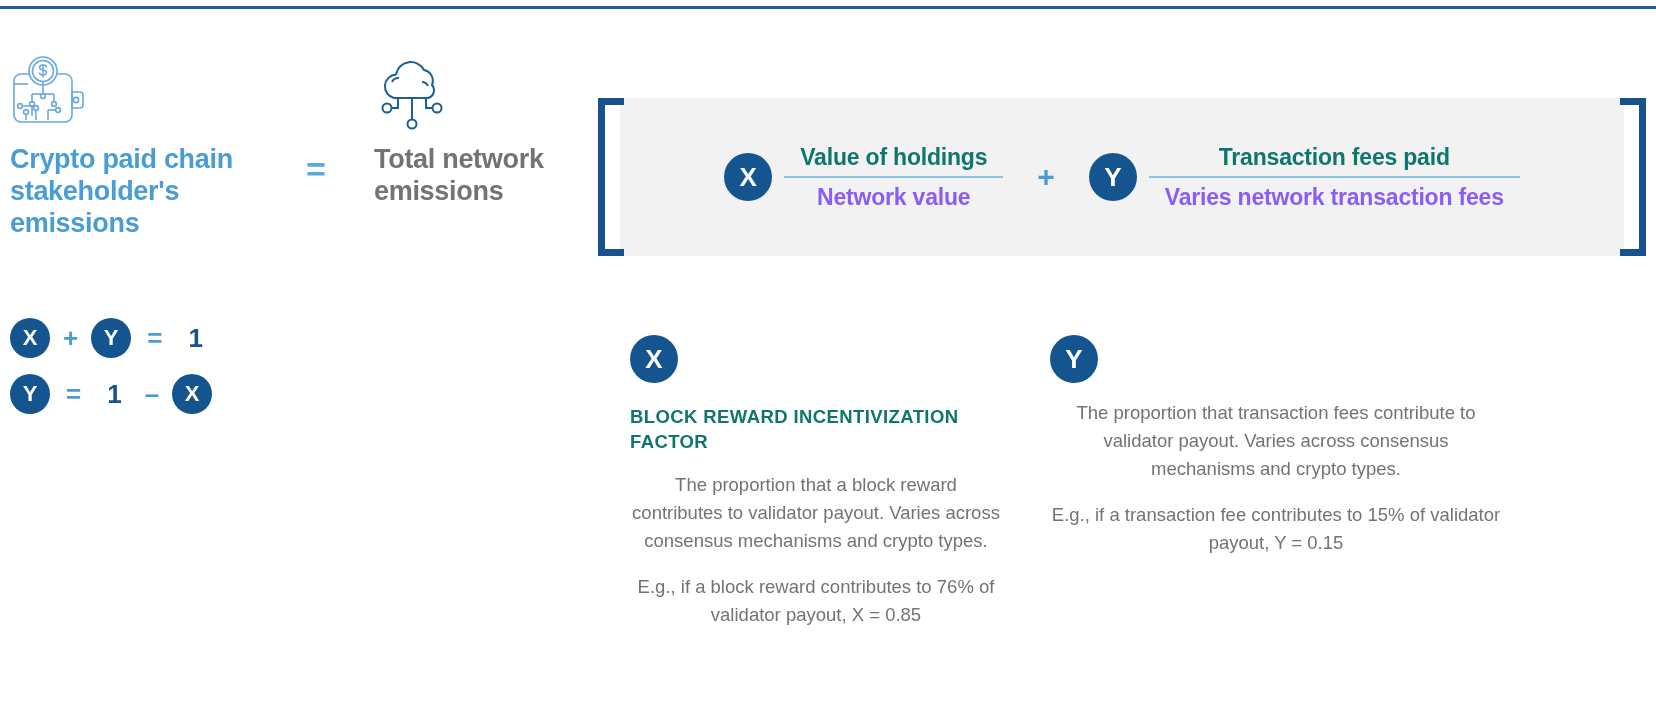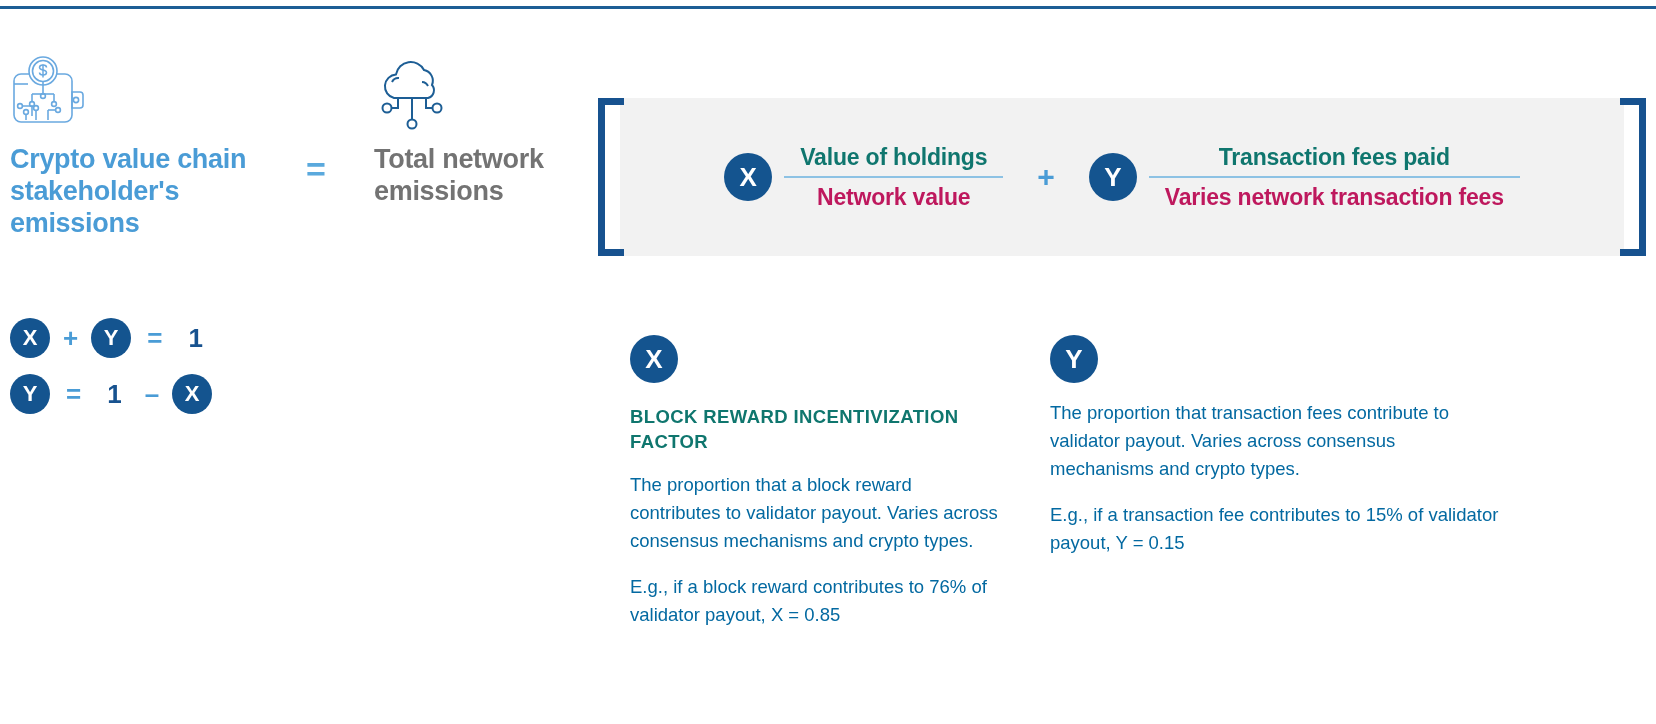--- a/index.html
+++ b/index.html
@@ -142,21 +142,21 @@
     padding: 0 16px 5px 16px;
     letter-spacing: -0.2px;
     white-space: nowrap;
   }
   .fraction .bar {
     height: 2px;
     background: #8dc2e4;
     width: 100%;
   }
   .fraction .denom {
-    color: #be185d;
+    color: #8b5cf6;
     font-size: 23px;
     font-weight: bold;
     padding: 6px 16px 0 16px;
     letter-spacing: -0.2px;
     white-space: nowrap;
   }
   .plus-mid {
     color: #4a9cd6;
     font-size: 30px;
     font-weight: bold;
@@ -200,23 +200,24 @@
     margin-top: 22px;
     color: #0f766e;
     font-size: 18.5px;
     font-weight: bold;
     line-height: 1.35;
     letter-spacing: 0.4px;
     text-transform: uppercase;
   }
   .desc-para {
     margin-top: 16px;
-    color: #0369a1;
+    color: #737373;
     font-size: 18.5px;
     line-height: 1.52;
+    text-align: center;
   }
   .desc-para + .desc-para { margin-top: 18px; }
 </style>
 </head>
 <body>
 
 <div class="top-rule"></div>
 
 <div class="abs icon-wallet">
   <svg viewBox="0 0 80 84" width="80" height="84" fill="none" stroke="#6aa9e0" stroke-width="1.6">
@@ -254,21 +255,21 @@
     <path d="M56 34 a7 7 0 0 0 -6-4"></path>
     <path d="M40 46 v22"></path>
     <path d="M26 46 v10 h-6"></path>
     <path d="M54 46 v10 h6"></path>
     <circle cx="40" cy="72" r="4.5"></circle>
     <circle cx="15" cy="56" r="4.5"></circle>
     <circle cx="65" cy="56" r="4.5"></circle>
   </svg>
 </div>
 
-<div class="abs headline-left">Crypto value chain stakeholder's emissions</div>
+<div class="abs headline-left">Crypto paid chain stakeholder's emissions</div>
 <div class="abs eq-sign-big">=</div>
 <div class="abs headline-right">Total network emissions</div>
 
 <div class="abs formula-wrap">
   <div class="formula-bg"></div>
 
   <div class="bracket bracket-left">
     <div class="stem"></div>
     <div class="arm arm-top"></div>
     <div class="arm arm-bot"></div>

